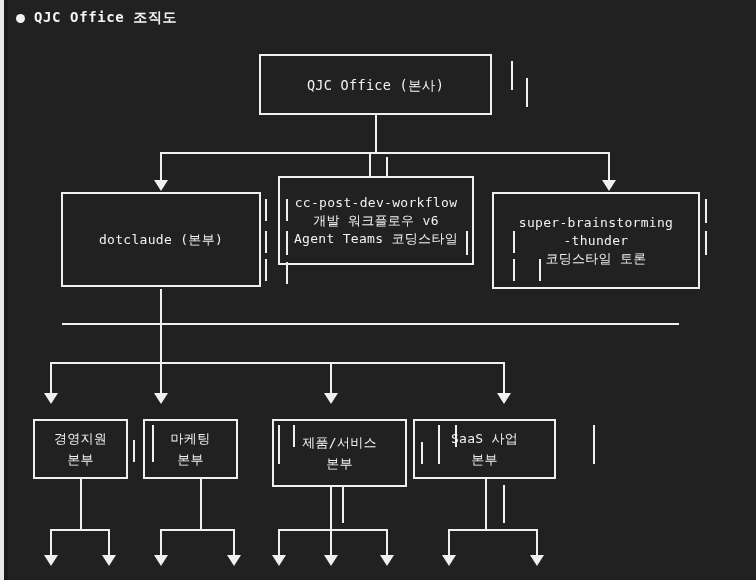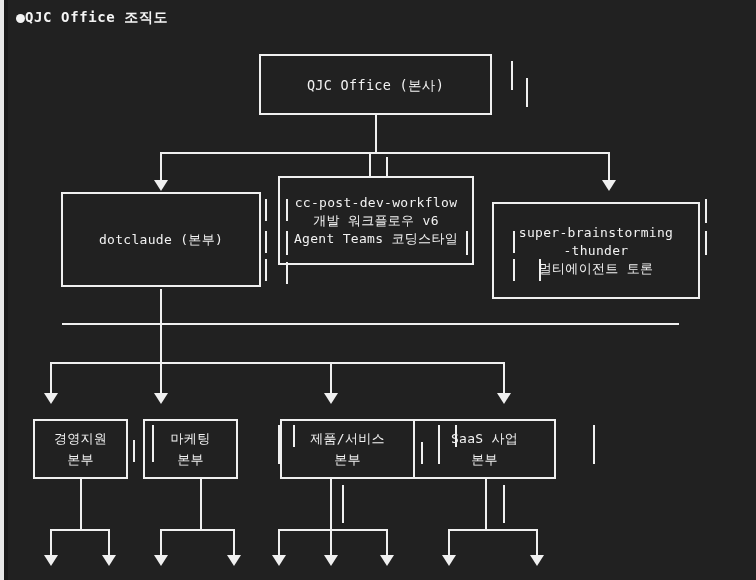--- a/index.html
+++ b/index.html
@@ -30,20 +30,21 @@
     background: #1a1a1a;
   }
 
   
   .title-row {
     position: absolute;
     left: 16px;
     top: 9px;
     display: flex;
     align-items: center;
+    gap: 9px;
     white-space: nowrap;
   }
   .bullet {
     width: 9px;
     height: 9px;
     border-radius: 50%;
     background: #f2f2f2;
     display: inline-block;
   }
   .title-text {
@@ -147,24 +148,24 @@
   <div class="node" style="left:278px; top:176px; width:196px; height:89px;">
     <div class="line">cc-post-dev-workflow</div>
     <div class="line">개발 워크플로우 v6</div>
     <div class="line">Agent Teams 코딩스타일</div>
   </div>
   <div class="artifact" style="left:286px; top:199px; height:22px;"></div>
   <div class="artifact" style="left:286px; top:231px; height:24px;"></div>
   <div class="artifact" style="left:286px; top:262px; height:22px;"></div>
   <div class="artifact" style="left:466px; top:231px; height:24px;"></div>
 
-  <div class="node" style="left:492px; top:202px; width:208px; height:97px;align-items:center;">
+  <div class="node" style="left:492px; top:192px; width:208px; height:97px;align-items:center;">
     <div class="line">super-brainstorming</div>
     <div class="line">-thunder</div>
-    <div class="line">멀티에이전트 토론</div>
+    <div class="line">코딩스타일 토론</div>
   </div>
   <div class="artifact" style="left:705px; top:199px; height:24px;"></div>
   <div class="artifact" style="left:705px; top:231px; height:24px;"></div>
   <div class="artifact" style="left:513px; top:231px; height:22px;"></div>
   <div class="artifact" style="left:539px; top:259px; height:22px;"></div>
   <div class="artifact" style="left:513px; top:259px; height:22px;"></div>
 
   <div class="vline" style="left:160px; top:289px; height:73px;"></div>
   <div class="hline" style="left:62px; top:323px; width:617px;"></div>
   <div class="hline" style="left:50px; top:362px; width:455px;"></div>
@@ -183,21 +184,21 @@
   </div>
   <div class="artifact" style="left:133px; top:440px; height:22px;"></div>
 
   <div class="node leafbox" style="left:143px; top:419px; width:95px; height:60px;">
     <div class="line">마케팅</div>
     <div class="line">본부</div>
   </div>
   <div class="artifact" style="left:152px; top:425px; height:22px;"></div>
   <div class="artifact" style="left:152px; top:440px; height:22px;"></div>
 
-  <div class="node leafbox" style="left:280px; top:419px; width:135px; height:60px;text-align:right;">
+  <div class="node leafbox" style="left:272px; top:419px; width:135px; height:68px;text-align:right;">
     <div class="line">제품/서비스</div>
     <div class="line">본부</div>
   </div>
   <div class="artifact" style="left:278px; top:425px; height:22px;"></div>
   <div class="artifact" style="left:293px; top:425px; height:22px;"></div>
   <div class="artifact" style="left:278px; top:442px; height:22px;"></div>
 
   <div class="node leafbox" style="left:413px; top:419px; width:143px; height:60px;">
     <div class="line">SaaS 사업</div>
     <div class="line">본부</div>

